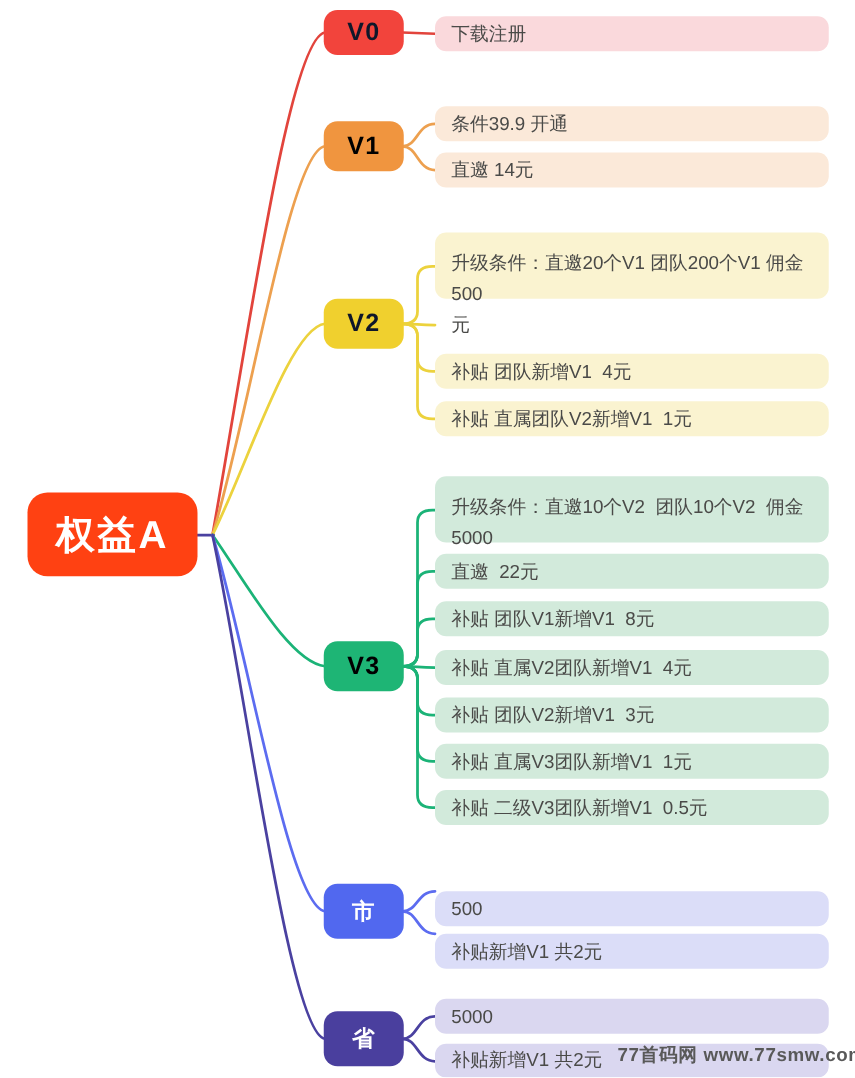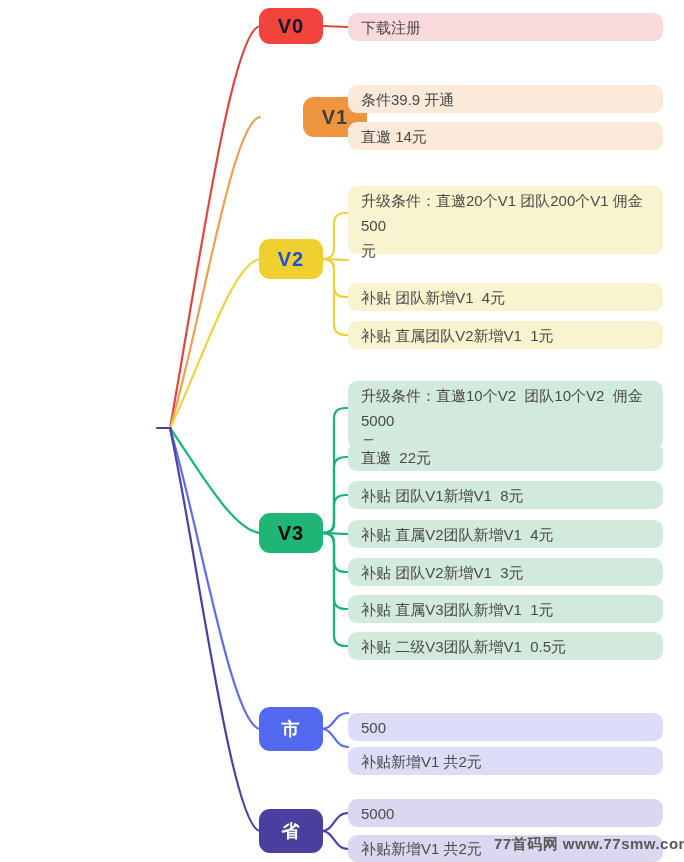--- a/index.html
+++ b/index.html
@@ -13,32 +13,32 @@
     position:absolute;left:22px;top:394px;width:136px;height:67px;z-index:2;
     background:#ff4112;border-radius:16px;display:flex;align-items:center;justify-content:center;
     color:#ffffff;font-size:31px;font-weight:bold;letter-spacing:2px;
   }
   .node{
     position:absolute;left:259px;width:64px;z-index:2;border-radius:11px;
     display:flex;align-items:center;justify-content:center;
     font-size:20px;font-weight:bold;letter-spacing:1px;
   }
   .node-v0{top:8px;height:36px;background:#f2443c;color:#0f172a;}
-  .node-v1{top:97px;height:40px;background:#f0953f;color:#404040;margin-left:44px;}
-  .node-v2{top:239px;height:40px;background:#f0d02e;color:#1d4ed8;}
+  .node-v1{top:97px;height:40px;background:#f0953f;color:#000000;}
+  .node-v2{top:239px;height:40px;background:#f0d02e;color:#0f172a;}
   .node-v3{top:513px;height:40px;background:#1eb575;color:#000000;}
   .node-city{top:707px;height:44px;background:#5168ef;color:#ffffff;font-size:18px;}
   .node-prov{top:809px;height:44px;background:#4a3f9e;color:#ffffff;font-size:18px;}
   .leaf{
     position:absolute;left:348px;width:315px;z-index:2;border-radius:9px;
     box-sizing:border-box;padding:0 13px;display:flex;align-items:center;
     font-size:15px;color:#4a4a48;white-space:pre-wrap;line-height:25px;
   }
   .leaf.single{height:28px;}
-  .leaf.double{height:68px;padding-top:2px;align-items:flex-start;}
+  .leaf.double{height:53px;padding-top:12px;align-items:flex-start;}
   .bg-v0{background:#fad9dc;}
   .bg-v1{background:#fbe9d9;}
   .bg-v2{background:#faf3d0;}
   .bg-v3{background:#d2eadb;}
   .bg-city{background:#dbddf8;margin-top:14px;}
   .bg-prov{background:#dad7f0;}
   .watermark{
     position:absolute;left:494px;top:835px;z-index:3;
     font-size:15px;font-weight:bold;color:#595959;letter-spacing:0.5px;white-space:nowrap;
   }
@@ -77,20 +77,21 @@
     <path d="M322,533 Q334,533 334,543 V599 Q334,609 346,609 H348" stroke="#1bb377"></path>
     <path d="M322,533 Q334,533 334,543 V636 Q334,646 346,646 H348" stroke="#1bb377"></path>
 
     <path d="M322,729 C334,729 334,713 348,713" stroke="#5c6cf0"></path>
     <path d="M322,729 C334,729 334,747 348,747" stroke="#5c6cf0"></path>
 
     <path d="M322,831 C334,831 334,813 348,813" stroke="#4a41a0"></path>
     <path d="M322,831 C334,831 334,849 348,849" stroke="#4a41a0"></path>
   </svg>
 
+  <div class="root-node">权益A</div>
 
   <div class="node node-v0">V0</div>
   <div class="node node-v1">V1</div>
   <div class="node node-v2">V2</div>
   <div class="node node-v3">V3</div>
   <div class="node node-city">市</div>
   <div class="node node-prov">省</div>
 
   <div class="leaf single bg-v0" style="top:13px">下载注册</div>
 

